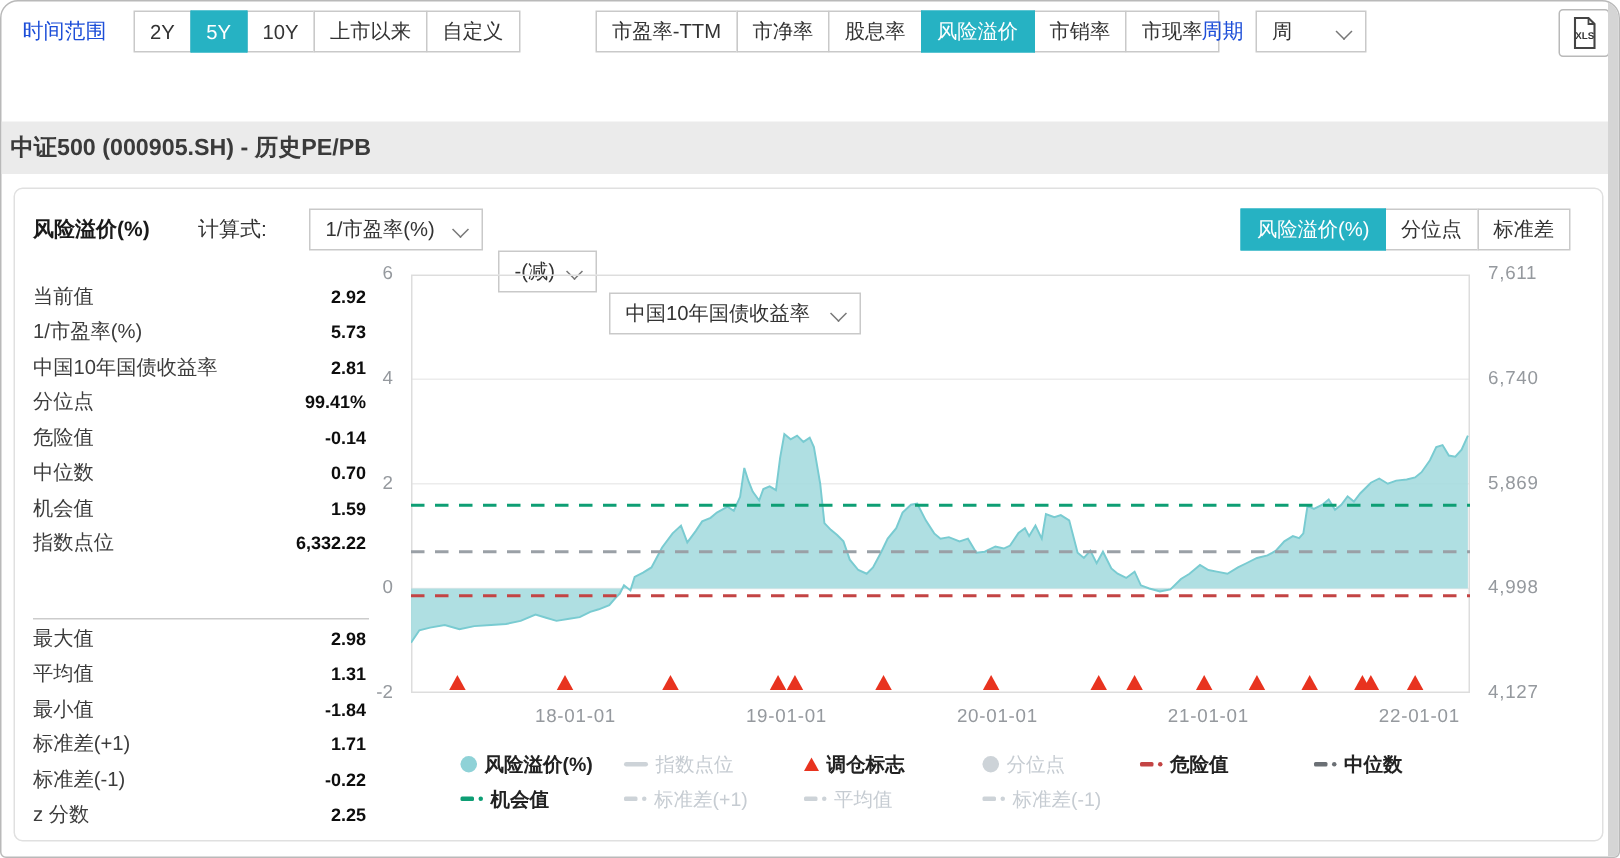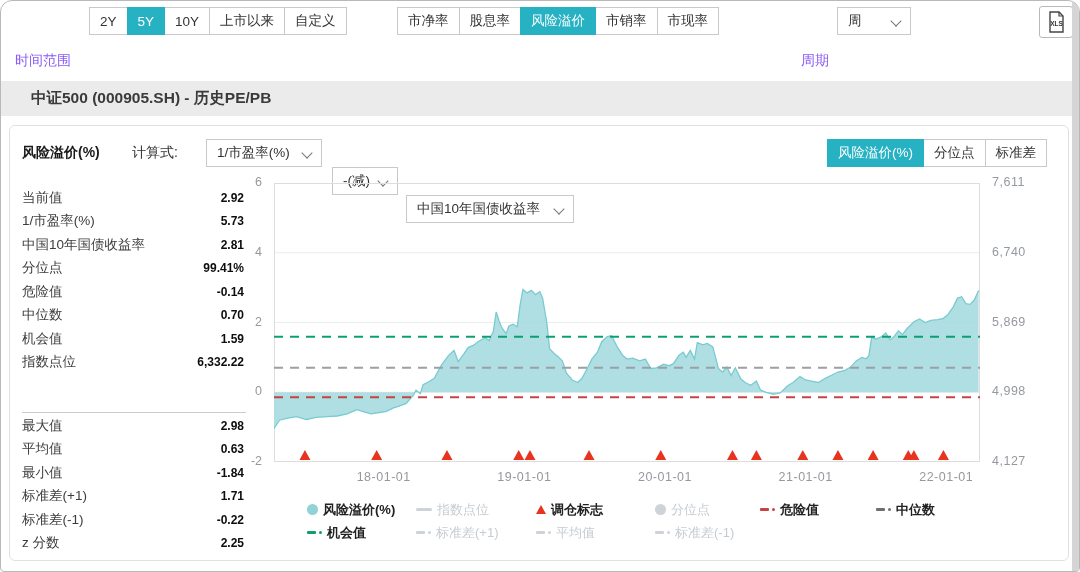--- a/index.html
+++ b/index.html
@@ -1,35 +1,35 @@
 <!DOCTYPE html>
 <html style="--accent: #26b2c3; --titlebar: #ebebeb; --axis: #95999e; --inactive: #c6ccd2;"><head>
 <meta charset="utf-8">
 <style>
   html,body{margin:0;padding:0;background:#fff;font-family:"Liberation Sans","DejaVu Sans",sans-serif;}
   #window{position:relative;width:1080px;height:572px;box-sizing:border-box;border:1px solid #b9b9b9;
           border-radius:12px 12px 4px 4px;background:#fff;overflow:hidden;}
   .abs{position:absolute;}
   
-  .tb-label{height:28px;display:flex;align-items:center;font-size:14px;color:#8b5cf6;margin-top:40px;}
+  .tb-label{height:28px;display:flex;align-items:center;font-size:14px;color:#1d4ed8;}
   .btn-group{display:flex;height:28px;}
   .btn{box-sizing:border-box;height:28px;display:flex;align-items:center;padding:0 10px;
        border:1px solid #c9c9c9;background:#fff;color:#333;font-size:13.5px;margin-left:-1px;
        cursor:pointer;white-space:nowrap;}
   .btn:first-child{margin-left:0;}
   .btn.active{background:var(--accent);border-color:var(--accent);color:#fff;position:relative;z-index:1;}
   .sel{box-sizing:border-box;height:28px;border:1px solid #c9c9c9;background:#fff;display:flex;
        align-items:center;padding:0 26px 0 10px;font-size:13.5px;color:#333;position:relative;cursor:pointer;}
   .chev{position:absolute;right:10px;top:9px;width:7px;height:7px;border-right:1.6px solid #777;
         border-bottom:1.6px solid #777;transform:rotate(45deg);}
   #btn-xls{width:32px;height:30px;border:1px solid #b9b9b9;border-radius:3px;background:#fff;
            display:flex;align-items:center;justify-content:center;cursor:pointer;}
   
   #titlebar{left:0;right:7px;top:80px;height:35px;background:var(--titlebar);display:flex;align-items:center;}
-  #titlebar span{margin-left:30px;font-size:15.5px;font-weight:600;color:#3a3a3a;}
+  #titlebar span{margin-left:6px;font-size:15.5px;font-weight:600;color:#3a3a3a;}
   
   #card{left:8px;top:124px;width:1058px;height:434px;border:1px solid #e0e0e0;border-radius:6px;background:#fff;}
   .f-label{height:27px;display:flex;align-items:center;font-size:14px;color:#333;}
   .bold{font-weight:700;color:#1a1a1a;}
   
   .stat-row{display:flex;justify-content:space-between;align-items:center;height:23.5px;}
   .stat-row .sl{font-size:13.5px;color:#3c3c3c;}
   .stat-row .sv{font-size:12px;font-weight:700;color:#0d0d0d;}
   #stats-divider{left:12px;top:286px;width:224px;border-top:1px solid #ccc;height:0;}
   
@@ -59,20 +59,21 @@
 
   <div class="abs tb-label" style="left:14px;top:6px">时间范围</div>
   <div class="abs btn-group" style="left:88px;top:6px">
       <div class="btn">2Y</div>
       <div class="btn active">5Y</div>
       <div class="btn">10Y</div>
       <div class="btn">上市以来</div>
       <div class="btn">自定义</div>
     </div>
   <div class="abs btn-group" style="left:396px;top:6px">
+      <div class="btn">市盈率-TTM</div>
       <div class="btn">市净率</div>
       <div class="btn">股息率</div>
       <div class="btn active">风险溢价</div>
       <div class="btn">市销率</div>
       <div class="btn">市现率</div>
     </div>
   <div class="abs tb-label" style="left:800px;top:6px">周期</div>
   <div class="abs sel" style="left:836px;top:6px;width:74px">
     <span>周</span>
     <span class="chev"></span>
@@ -147,21 +148,21 @@
         </div>
       </div>
     <div class="abs" id="stats-divider"></div>
     <div class="abs" style="left:12px;top:288px;width:222px">
         <div class="stat-row">
           <span class="sl">最大值</span>
           <span class="sv">2.98</span>
         </div>
         <div class="stat-row">
           <span class="sl">平均值</span>
-          <span class="sv">0.63</span>
+          <span class="sv">1.31</span>
         </div>
         <div class="stat-row">
           <span class="sl">最小值</span>
           <span class="sv">-1.84</span>
         </div>
         <div class="stat-row">
           <span class="sl">标准差(+1)</span>
           <span class="sv">1.71</span>
         </div>
         <div class="stat-row">

